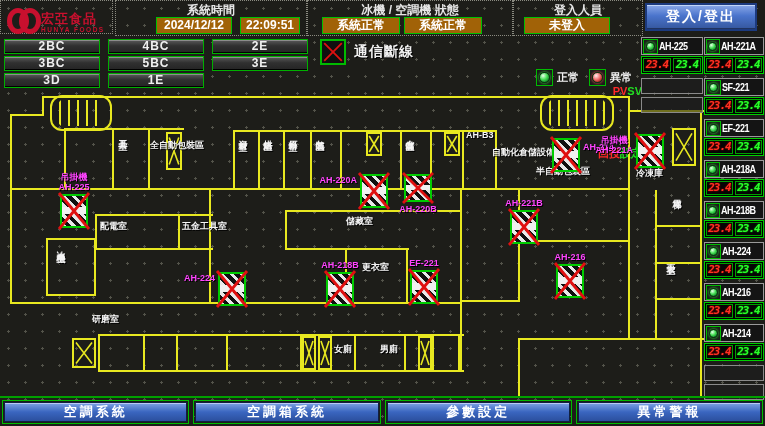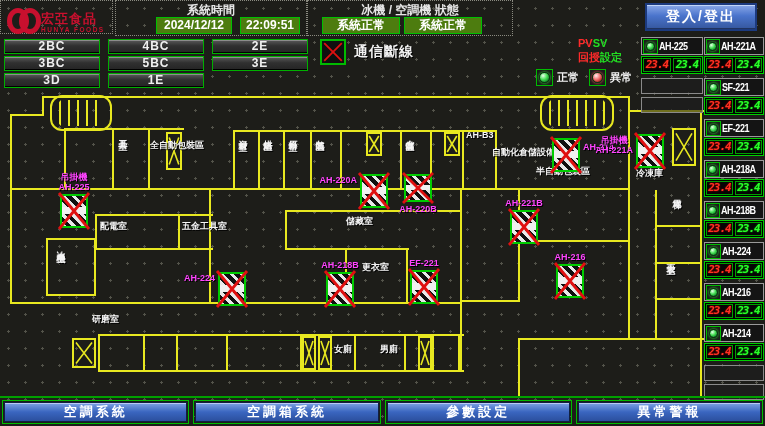--- a/index.html
+++ b/index.html
@@ -15,21 +15,21 @@
   .header{position:absolute;left:0;top:0;width:765px;height:37px;}
   .hpanel{position:absolute;top:0;height:34px;border:1px dotted #8a8a80;}
   .logo{left:0;width:113px;display:flex;align-items:flex-end;padding-left:6px;box-sizing:border-box;}
   .logo-rings{position:relative;width:34px;height:26px;}
   .logo-rings i{position:absolute;width:12px;height:16px;border:5px solid #c8102e;border-radius:50%;top:1px;}
   .logo-rings i:nth-child(1){left:0;}
   .logo-rings i:nth-child(2){left:12px;}
   .brand{color:#c8102e;font-size:13px;font-weight:bold;letter-spacing:1px;line-height:14px;}
   .brand-sub{color:#c8102e;font-size:6.5px;font-weight:bold;letter-spacing:1.5px;}
   .ptitle{position:absolute;top:1px;left:0;right:0;text-align:center;color:#e6e6e6;font-size:12px;font-weight:bold;}
-  .vbox{position:absolute;top:16px;height:15px;background:#4d7c0f;border:1px solid #00c000;color:#fff;
+  .vbox{position:absolute;top:16px;height:15px;background:#a16207;border:1px solid #00c000;color:#fff;
         font-size:12px;font-weight:bold;text-align:center;line-height:15px;}
   .time-panel{left:115px;width:190px;}
   .status-panel{left:307px;width:204px;}
   .login-panel{left:513px;width:128px;}
   .login-btn{position:absolute;left:645px;top:3px;width:112px;height:28px;
     background:linear-gradient(#8aa8e8,#4a74cc 45%,#35579e);
     border:2px solid #1c3a7e;box-shadow:inset 0 1px 0 #c2d6f8, inset 0 -1px 0 #20335e;
     color:#fff;font-size:14px;font-weight:bold;letter-spacing:2px;cursor:pointer;
     font-family:"Liberation Sans","DejaVu Sans",sans-serif;}
   
@@ -37,21 +37,21 @@
     background:linear-gradient(#5a5a5a,#303030 45%,#242424);
     border:1px solid #00b000;box-shadow:inset 0 1px 0 #8c8c8c, inset 0 -1px 0 #000;
     color:#f0f0f0;font-size:12px;font-weight:bold;letter-spacing:1px;line-height:13px;
     text-align:center;cursor:pointer;padding:0;font-family:"Liberation Sans","DejaVu Sans",sans-serif;}
   
   .legend-comm{position:absolute;left:320px;top:39px;display:flex;align-items:center;}
   .comm-icon{width:22px;height:22px;border:2px solid #00bb00;background:#101010;position:relative;}
   .comm-icon svg{position:absolute;inset:0;width:100%;height:100%;}
   .legend-comm span{color:#f2f2f2;font-size:14px;font-weight:bold;margin-left:8px;letter-spacing:1px;text-shadow:1px 1px 0 #000;}
   .pvsv{position:absolute;left:578px;top:36px;width:64px;font-size:11px;font-weight:bold;}
-  .pvsv .row{display:flex;justify-content:flex-start;line-height:14px;}
+  .pvsv .row{display:flex;justify-content:flex-end;line-height:14px;margin-top:48px;}
   .red-t{color:#ff2a2a;} .grn-t{color:#22dd22;}
   .lamp-legend{position:absolute;left:536px;top:69px;display:flex;align-items:center;gap:4px;}
   .lampbox{width:15px;height:15px;border:1px solid #00bb00;background:#1a1a1a;display:flex;align-items:center;justify-content:center;}
   .lamp{width:11px;height:11px;border-radius:50%;border:1px solid #0a3a12;box-sizing:border-box;}
   .lamp.g{background:radial-gradient(circle at 35% 30%,#eaffea,#46e055 45%,#0b7a22 85%);box-shadow:0 0 3px #3f3;}
   .lamp.r{background:radial-gradient(circle at 35% 30%,#ffecec,#f07070 45%,#a01010 85%);box-shadow:0 0 3px #f55;}
   .lamp-legend b{color:#f0f0f0;font-size:11px;font-weight:bold;margin-right:6px;}
   
   .sidebar-col{position:absolute;top:37px;z-index:5;}
   #colL{left:641px;width:62px;} #colR{left:704px;width:60px;}
@@ -110,20 +110,24 @@
   </div>
   <div class="hpanel time-panel">
     <div class="ptitle">系統時間</div>
     <div class="vbox" style="left:40px;width:74px;">2024/12/12</div>
     <div class="vbox" style="left:124px;width:58px;">22:09:51</div>
   </div>
   <div class="hpanel status-panel">
     <div class="ptitle">冰機 / 空調機 狀態</div>
     <div class="vbox" style="left:14px;width:76px;">系統正常</div>
     <div class="vbox" style="left:96px;width:76px;">系統正常</div>
+  </div>
+  <div class="hpanel login-panel">
+    <div class="ptitle">登入人員</div>
+    <div class="vbox" style="left:10px;width:84px;">未登入</div>
   </div>
   <button class="login-btn">登入/登出</button>
 </div>
 
 <div id="floors">
     <button class="floorbtn" style="left: 4px; top: 39px;">2BC</button>
     <button class="floorbtn" style="left: 108px; top: 39px;">4BC</button>
     <button class="floorbtn" style="left: 212px; top: 39px;">2E</button>
     <button class="floorbtn" style="left: 4px; top: 56px;">3BC</button>
     <button class="floorbtn" style="left: 108px; top: 56px;">5BC</button>

